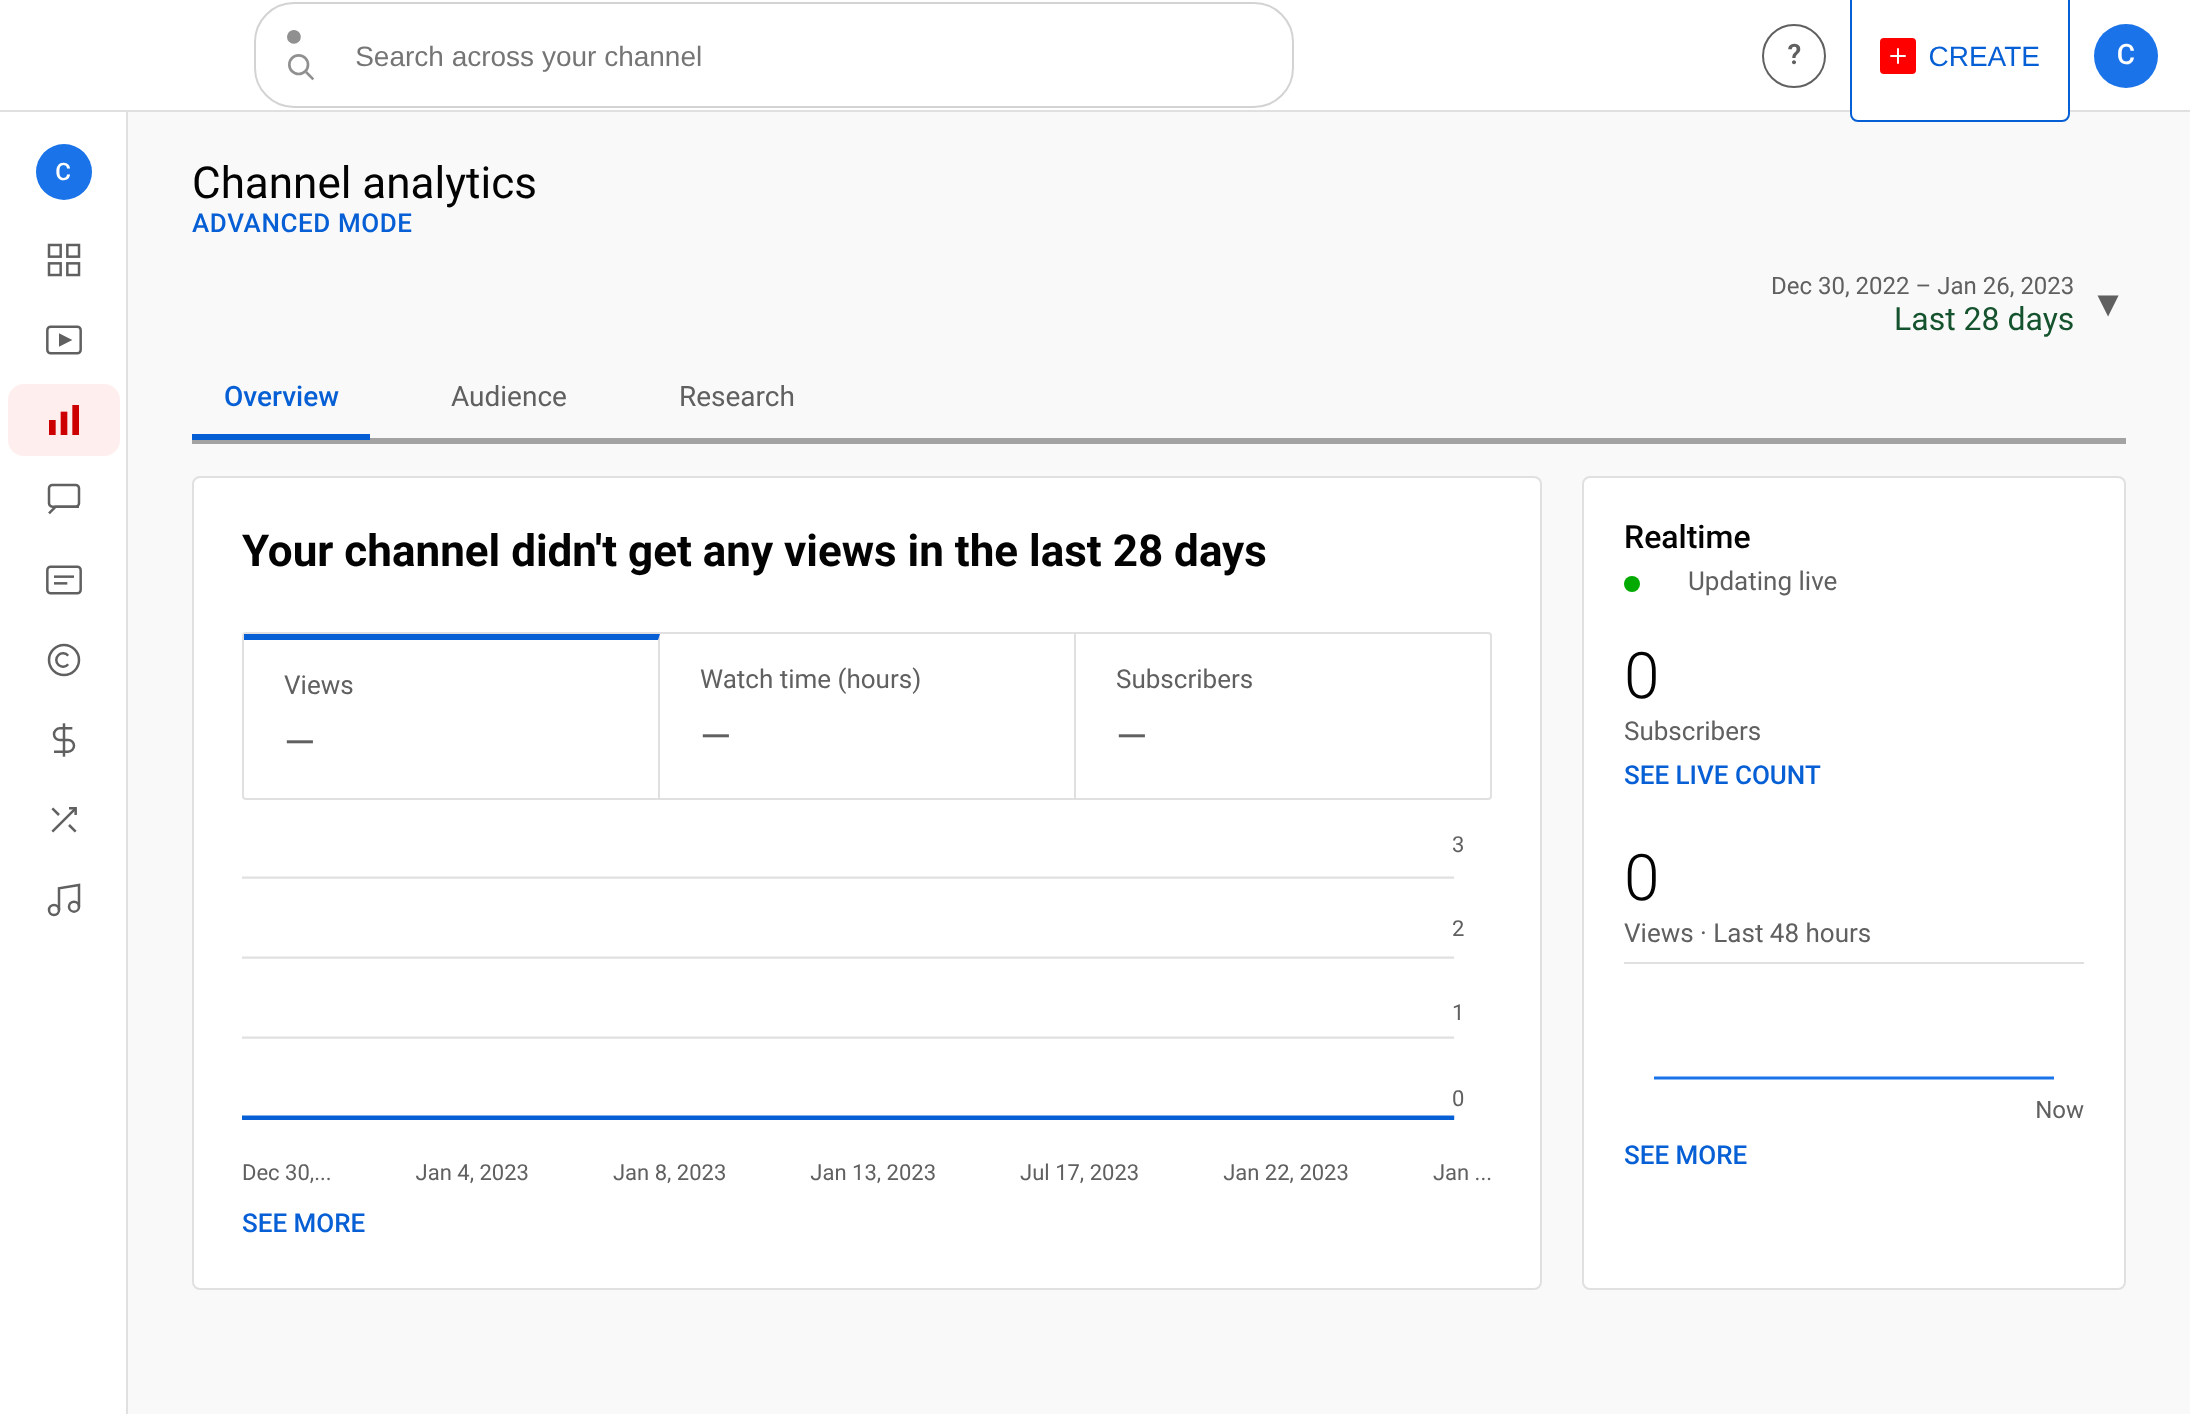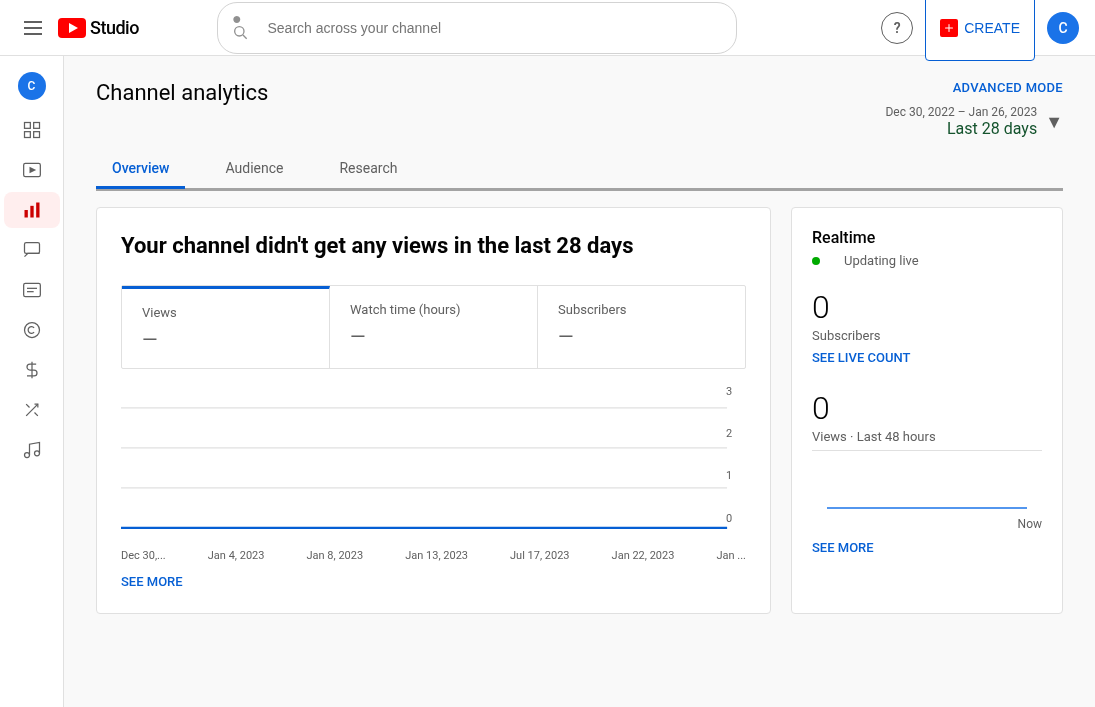--- a/index.html
+++ b/index.html
@@ -68,20 +68,22 @@
       color: #606060; font-size: 10px; text-align: center;
     }
     .sidebar-item.active { background: #fee; color: #c00; }
     .sidebar-item svg { width: 20px; height: 20px; }
 
     
     .main { flex: 1; overflow-y: auto; padding: 24px 32px; }
 
     .page-header {
       display: flex; justify-content: space-between; align-items: flex-start;
+      margin-bottom: 16px;
+      flex-direction: column;
     }
     .page-title { font-size: 22px; font-weight: 400; color: #030303; }
     .advanced-mode { color: #065fd4; font-size: 13px; font-weight: 500; cursor: pointer; letter-spacing: 0.3px; }
 
     
     .date-range-section { display: flex; justify-content: flex-end; align-items: center; gap: 8px; margin-bottom: 12px; }
     .date-range-text { text-align: right; }
     .date-range-label { font-size: 12px; color: #606060; }
     .date-range-value { font-size: 16px; font-weight: 400; color: #14532d; }
     .dropdown-arrow { color: #606060; font-size: 18px; cursor: pointer; }
@@ -144,34 +146,20 @@
     .see-more-rt { color: #065fd4; font-size: 13px; font-weight: 500; cursor: pointer; }
 
     
     .mini-chart { height: 50px; position: relative; margin: 4px 0; }
     .mini-chart-line { width: 100%; height: 100%; }
   </style>
 </head>
 <body>
 
 <nav class="topnav">
-  <div class="topnav-left">
-    <div class="hamburger">
-      <span></span>
-        <span></span>
-        <span></span>
-    </div>
-    <div class="logo">
-      <svg class="logo-yt" viewBox="0 0 28 20">
-        <rect width="28" height="20" rx="4" fill="#ff0000"></rect>
-        <polygon points="11,5 11,15 20,10" fill="#fff"></polygon>
-      </svg>
-      <span class="logo-text">Studio</span>
-    </div>
-  </div>
   <div class="search-bar">
     <span class="search-icon">●
       <svg width="16" height="16" viewBox="0 0 24 24" fill="none" stroke="#909090" stroke-width="2" style="vertical-align:middle;margin-top:-12px">
         <circle cx="11" cy="11" r="7"></circle>
           <line x1="16.5" y1="16.5" x2="22" y2="22"></line>
       </svg>
     </span>
     <input type="text" placeholder="Search across your channel" style="">
   </div>
   <div class="topnav-right">

